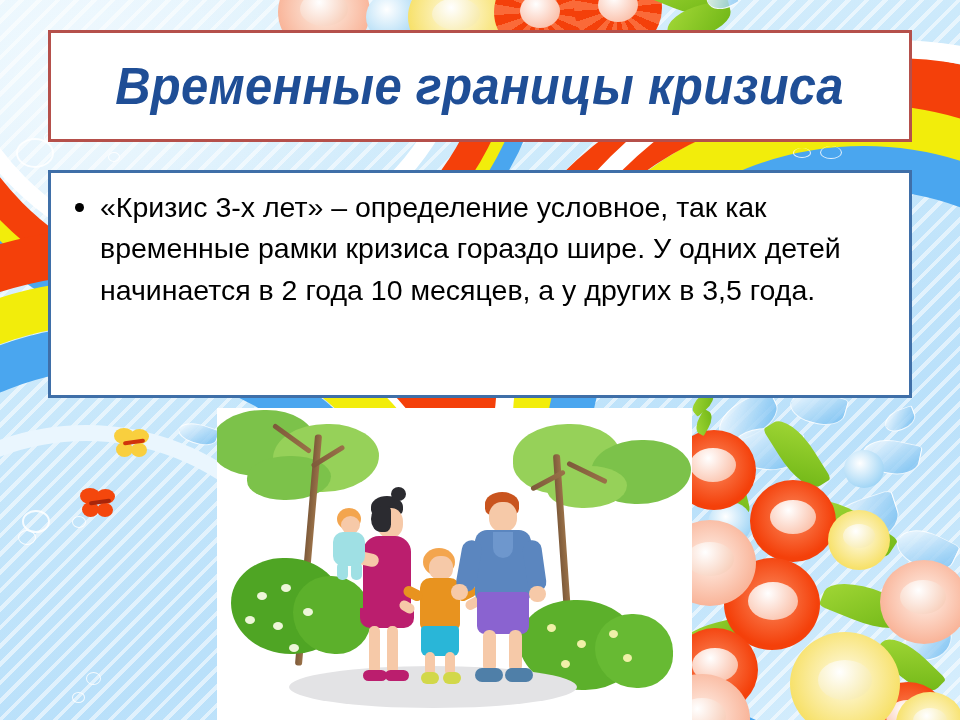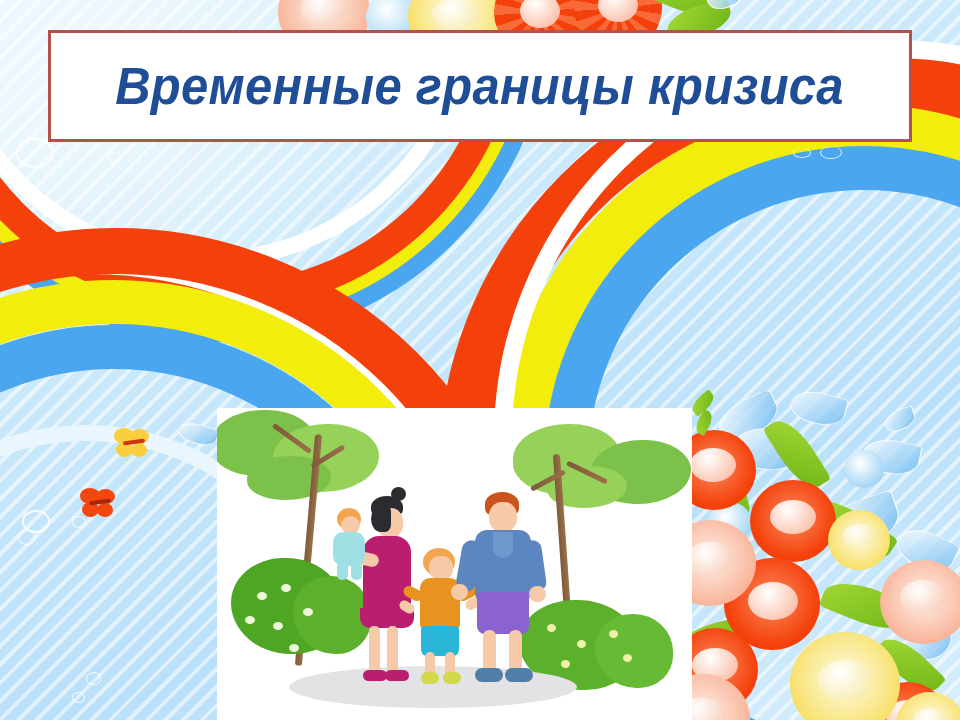--- a/index.html
+++ b/index.html
@@ -244,20 +244,26 @@
 
   <div class="deco" style="left:690px;top:392px;width:26px;height:60px;">
     <div class="leaf" style="left:0;top:4px;width:26px;height:14px;transform:rotate(-40deg);"></div>
     <div class="leaf" style="left:2px;top:24px;width:24px;height:13px;transform:rotate(-60deg);"></div>
   </div>
 
   <div class="title-box">
     <div class="title-text">Временные границы кризиса</div>
   </div>
 
+  <div class="body-box">
+    <div class="bullet-row">
+      <div class="bullet-dot"></div>
+      <div class="body-text">«Кризис 3-х лет» – определение условное, так как временные рамки кризиса гораздо шире. У одних детей начинается в 2 года 10 месяцев, а у других в 3,5 года.</div>
+    </div>
+  </div>
 
   <div class="pic">
 
     <div class="tree-blob" style="left:-6px;top:2px;width:104px;height:66px;background:#7cc24a;"></div>
     <div class="tree-blob" style="left:56px;top:16px;width:106px;height:68px;background:#96d159;"></div>
     <div class="tree-blob" style="left:30px;top:48px;width:84px;height:44px;background:#7cc24a;"></div>
     <div class="tree-trunk" style="left:88px;top:26px;width:7px;height:232px;transform:rotate(5deg);border-radius:3px;"></div>
     <div class="tree-trunk" style="left:52px;top:28px;width:46px;height:5px;transform:rotate(36deg);border-radius:3px;"></div>
     <div class="tree-trunk" style="left:92px;top:46px;width:38px;height:5px;transform:rotate(-32deg);border-radius:3px;"></div>
 

